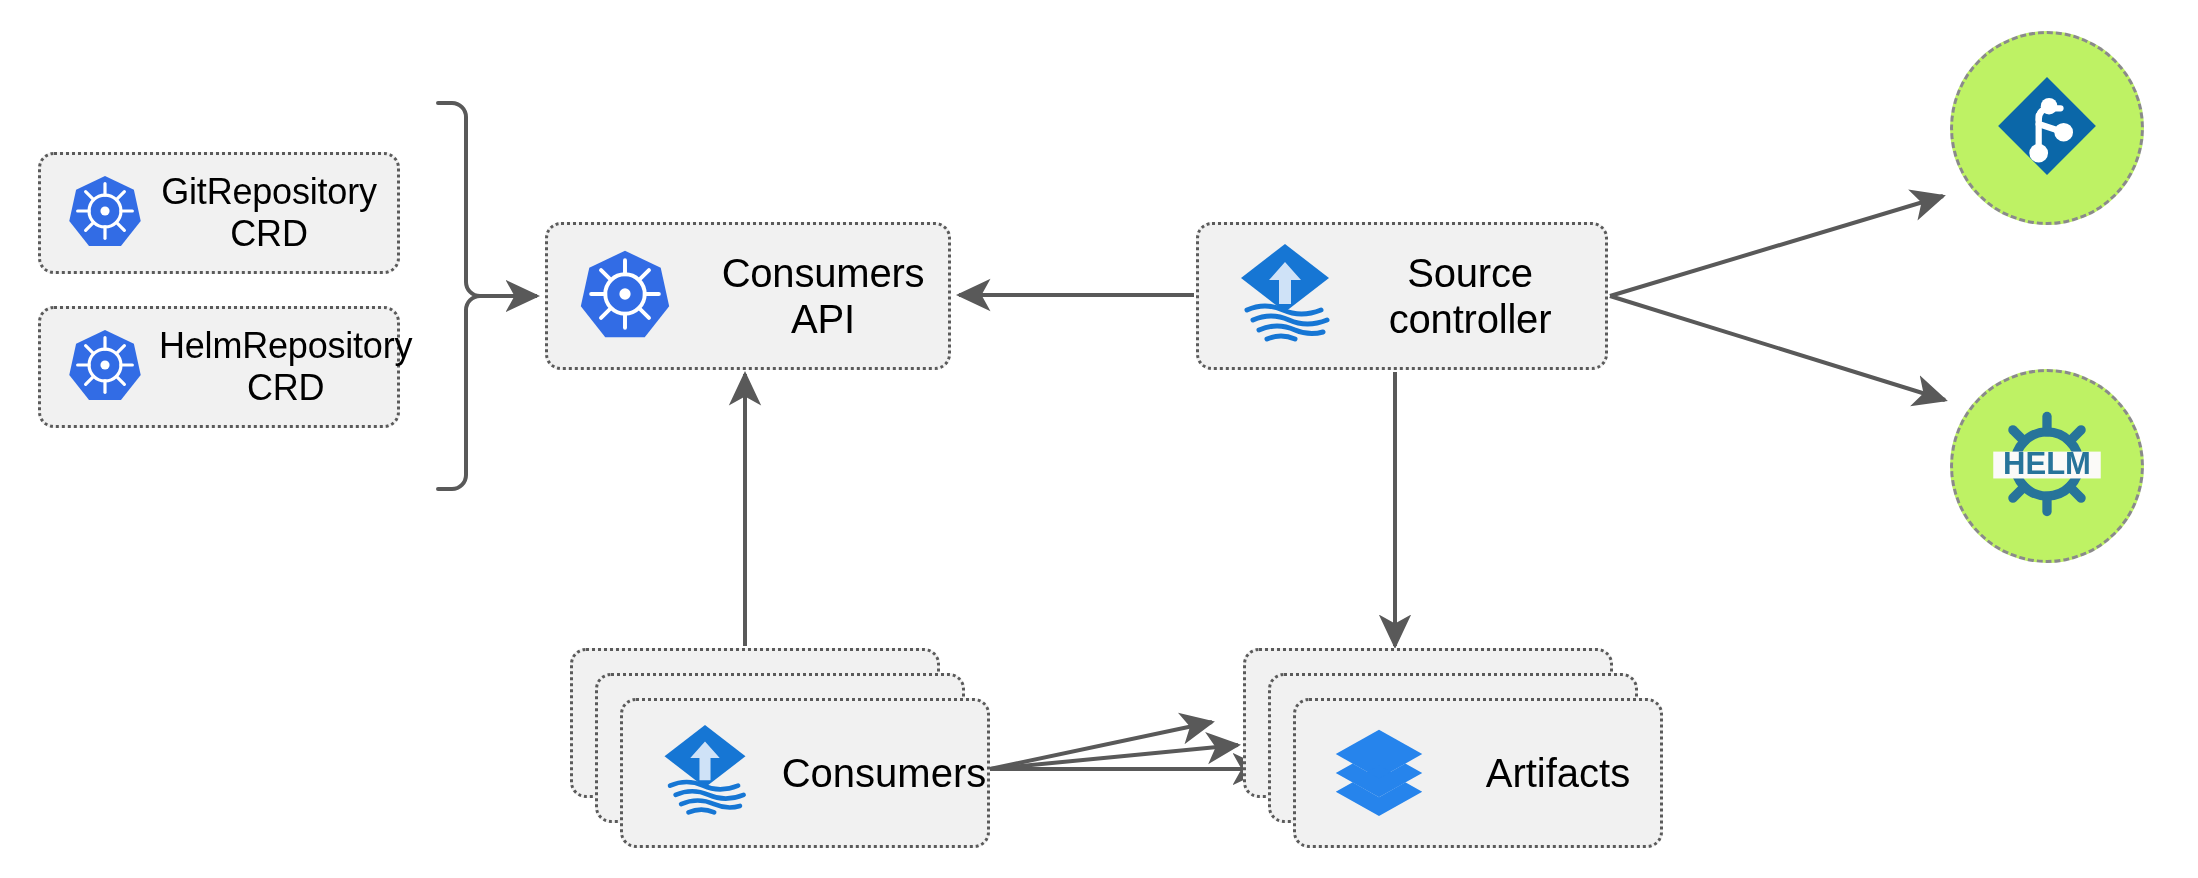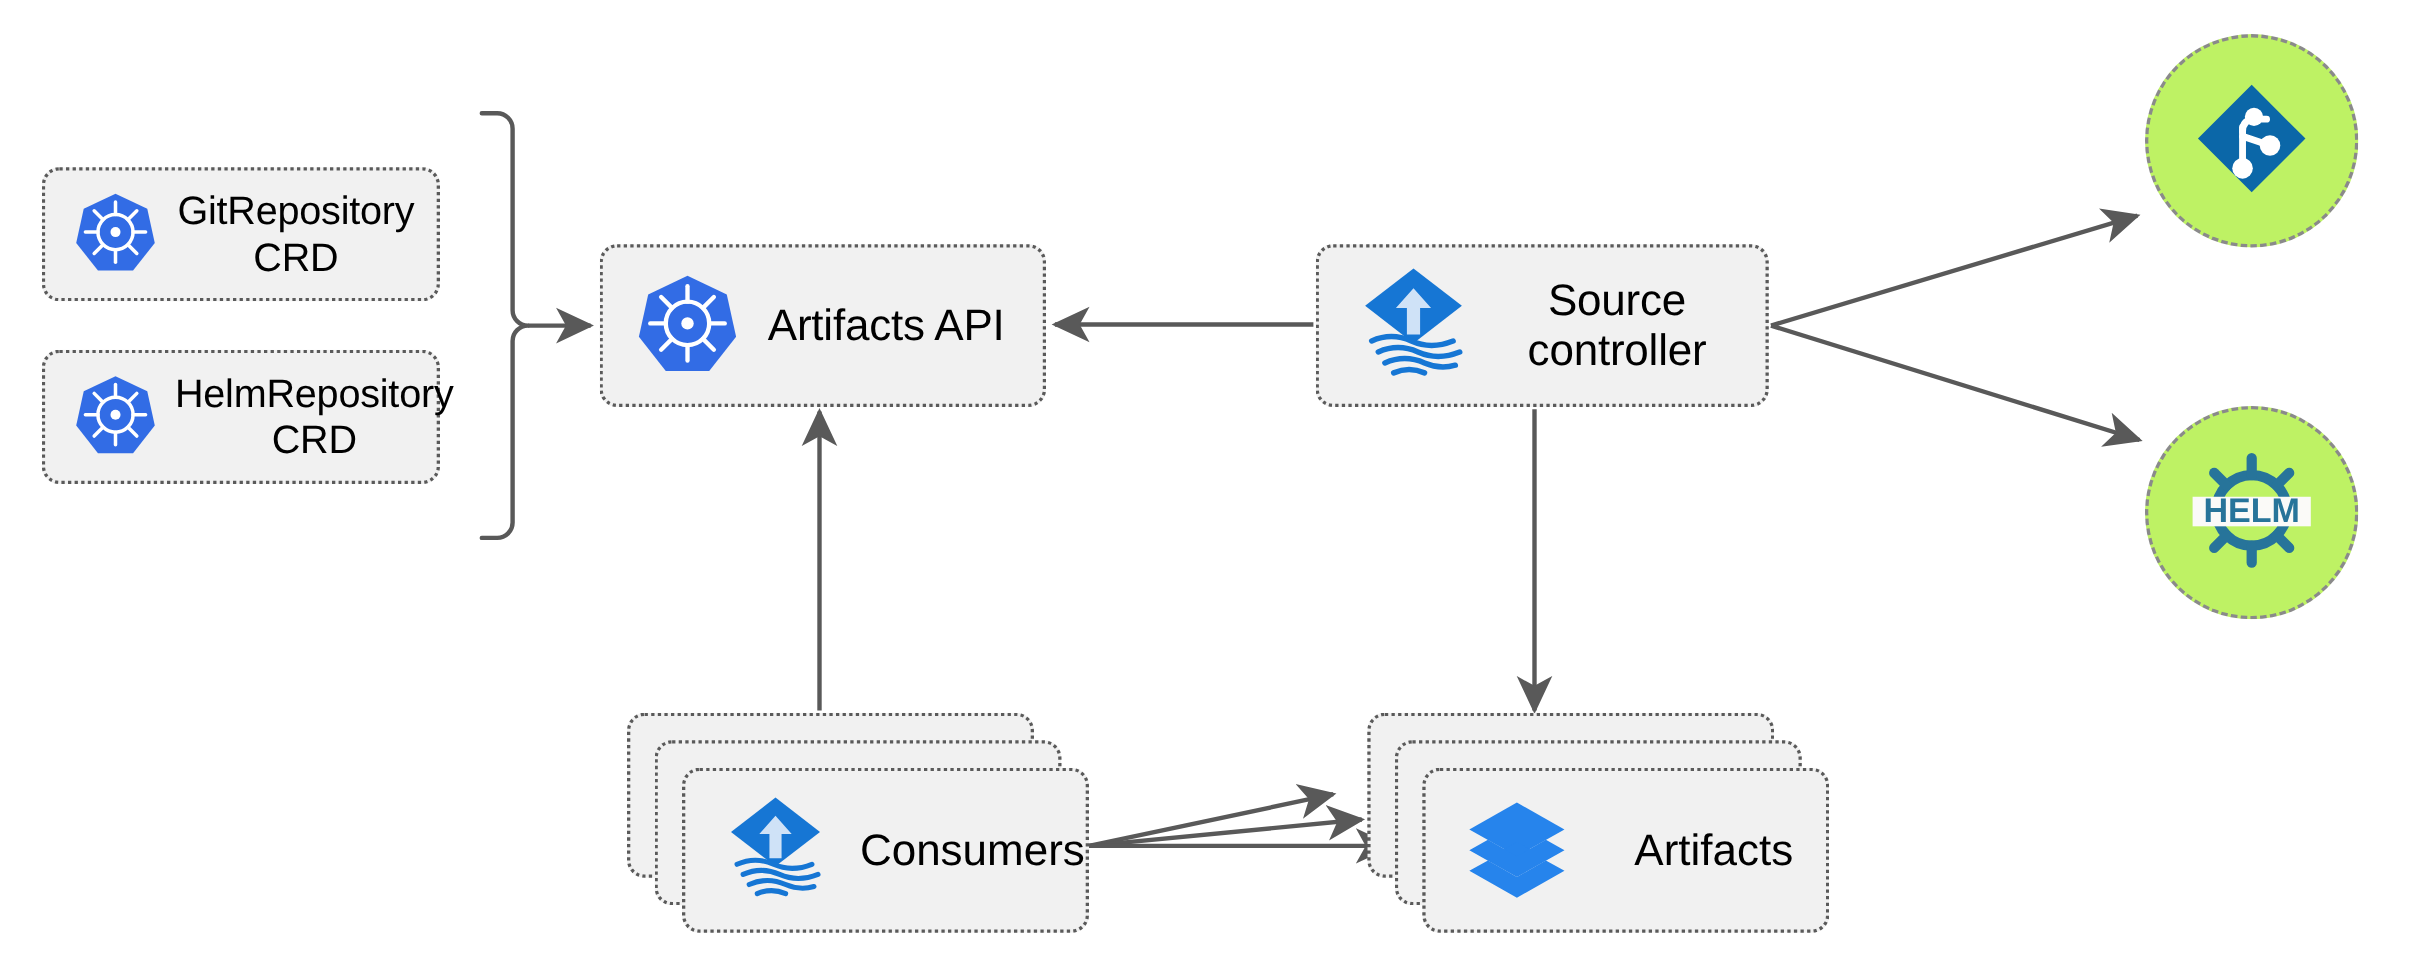--- a/index.html
+++ b/index.html
@@ -170,21 +170,21 @@
           <line x1="75.5" y1="24.5" x2="65" y2="35"></line>
           <line x1="35" y1="65" x2="24.5" y2="75.5"></line>
         </g>
         <circle cx="50" cy="50" r="6" fill="#ffffff"></circle>
       </svg>
     </span>
     <span class="label">GitRepository
 CRD</span>
   </div>
 
-  <div class="node crd" style="left:38px; top:306px; width:362px; height:122px;margin-top:12px;">
+  <div class="node crd" style="left:38px; top:306px; width:362px; height:122px;">
     <span class="icon">
       <svg width="76" height="76" viewBox="0 0 100 100" xmlns="http://www.w3.org/2000/svg">
         <path d="M50 4 L88 22 L97 63 L71 96 L29 96 L3 63 L12 22 Z" fill="#326CE5"></path>
         <g fill="none" stroke="#ffffff" stroke-width="4.2" stroke-linecap="round">
           <circle cx="50" cy="50" r="21"></circle>
           <line x1="50" y1="14" x2="50" y2="29"></line>
           <line x1="50" y1="71" x2="50" y2="86"></line>
           <line x1="14" y1="50" x2="29" y2="50"></line>
           <line x1="71" y1="50" x2="86" y2="50"></line>
           <line x1="24.5" y1="24.5" x2="35" y2="35"></line>
@@ -210,21 +210,21 @@
           <line x1="14" y1="50" x2="29" y2="50"></line>
           <line x1="71" y1="50" x2="86" y2="50"></line>
           <line x1="24.5" y1="24.5" x2="35" y2="35"></line>
           <line x1="65" y1="65" x2="75.5" y2="75.5"></line>
           <line x1="75.5" y1="24.5" x2="65" y2="35"></line>
           <line x1="35" y1="65" x2="24.5" y2="75.5"></line>
         </g>
         <circle cx="50" cy="50" r="6" fill="#ffffff"></circle>
       </svg>
     </span>
-    <span class="label">Artifacts API</span>
+    <span class="label">Consumers API</span>
   </div>
 
   <div class="node srcctl" style="left:1196px; top:222px; width:412px; height:148px;">
     <span class="icon">
       <svg width="100" height="108" viewBox="0 0 100 108" xmlns="http://www.w3.org/2000/svg">
         <path d="M50 4 L94 38 L50 72 L6 38 Z" fill="#1676D4"></path>
         <path d="M50 22 L66 40 L56 40 L56 64 L44 64 L44 40 L34 40 Z" fill="#cfe2f7"></path>
         <g stroke="#1676D4" stroke-width="5" fill="none" stroke-linecap="round">
           <path d="M12 70 Q 30 62 48 70 Q 66 78 86 70"></path>
           <path d="M18 80 Q 36 72 54 80 Q 72 88 92 80"></path>

